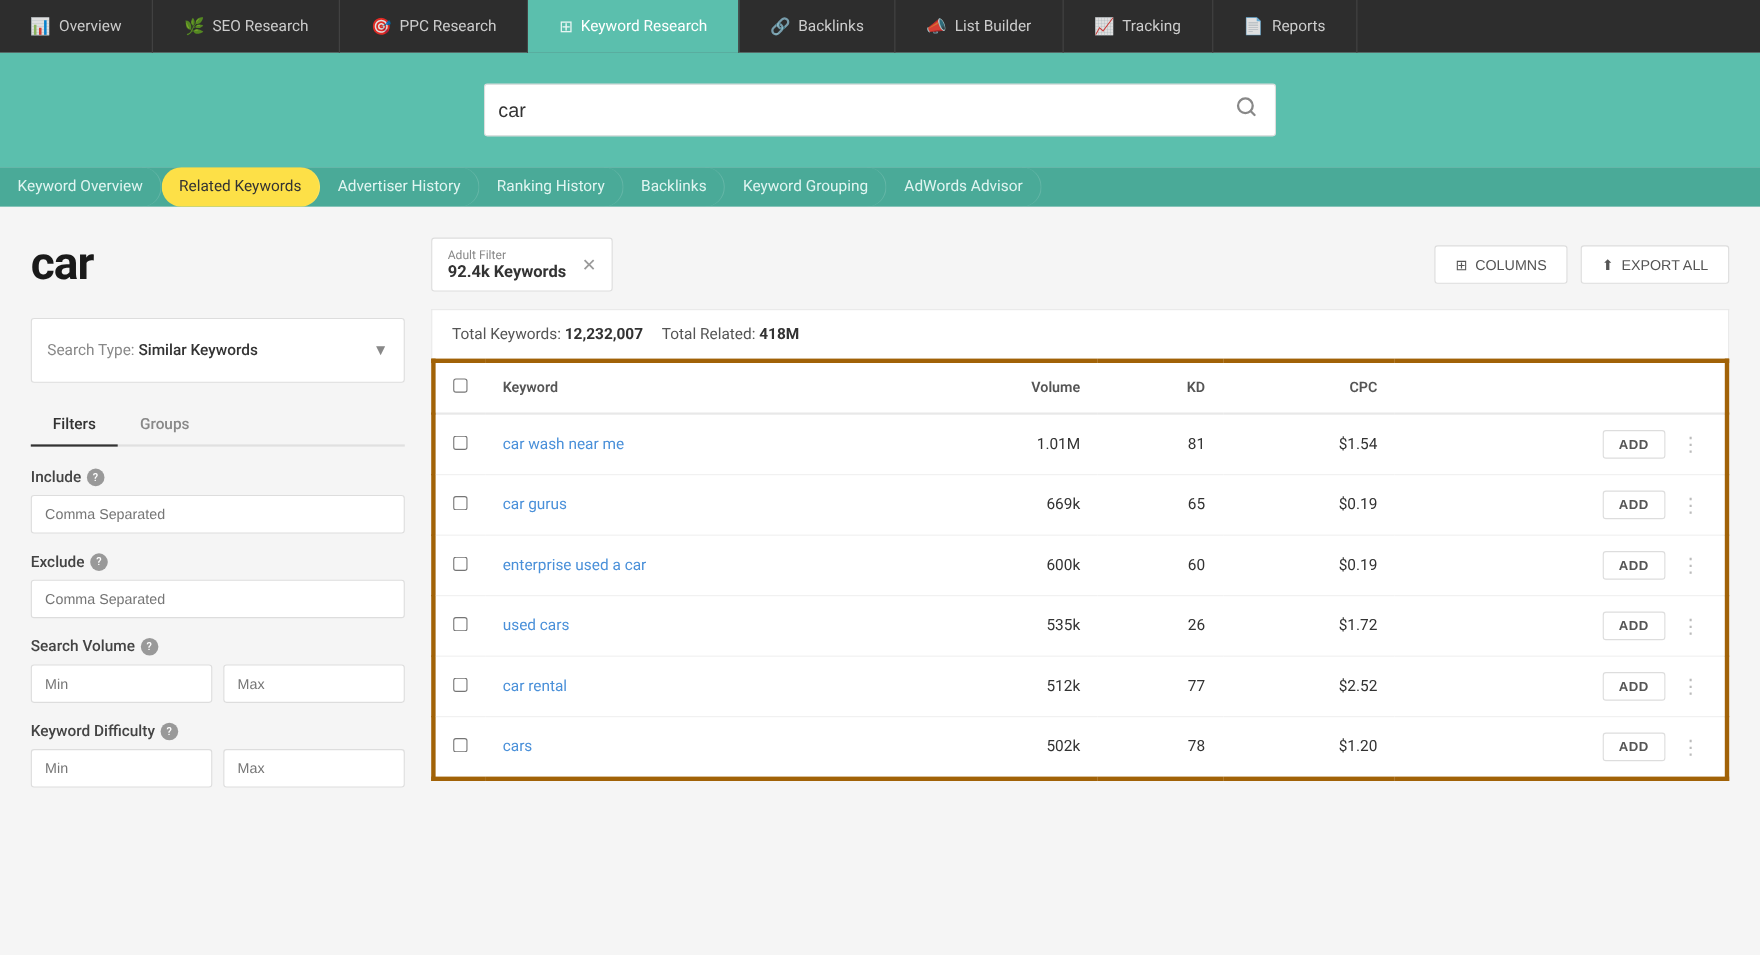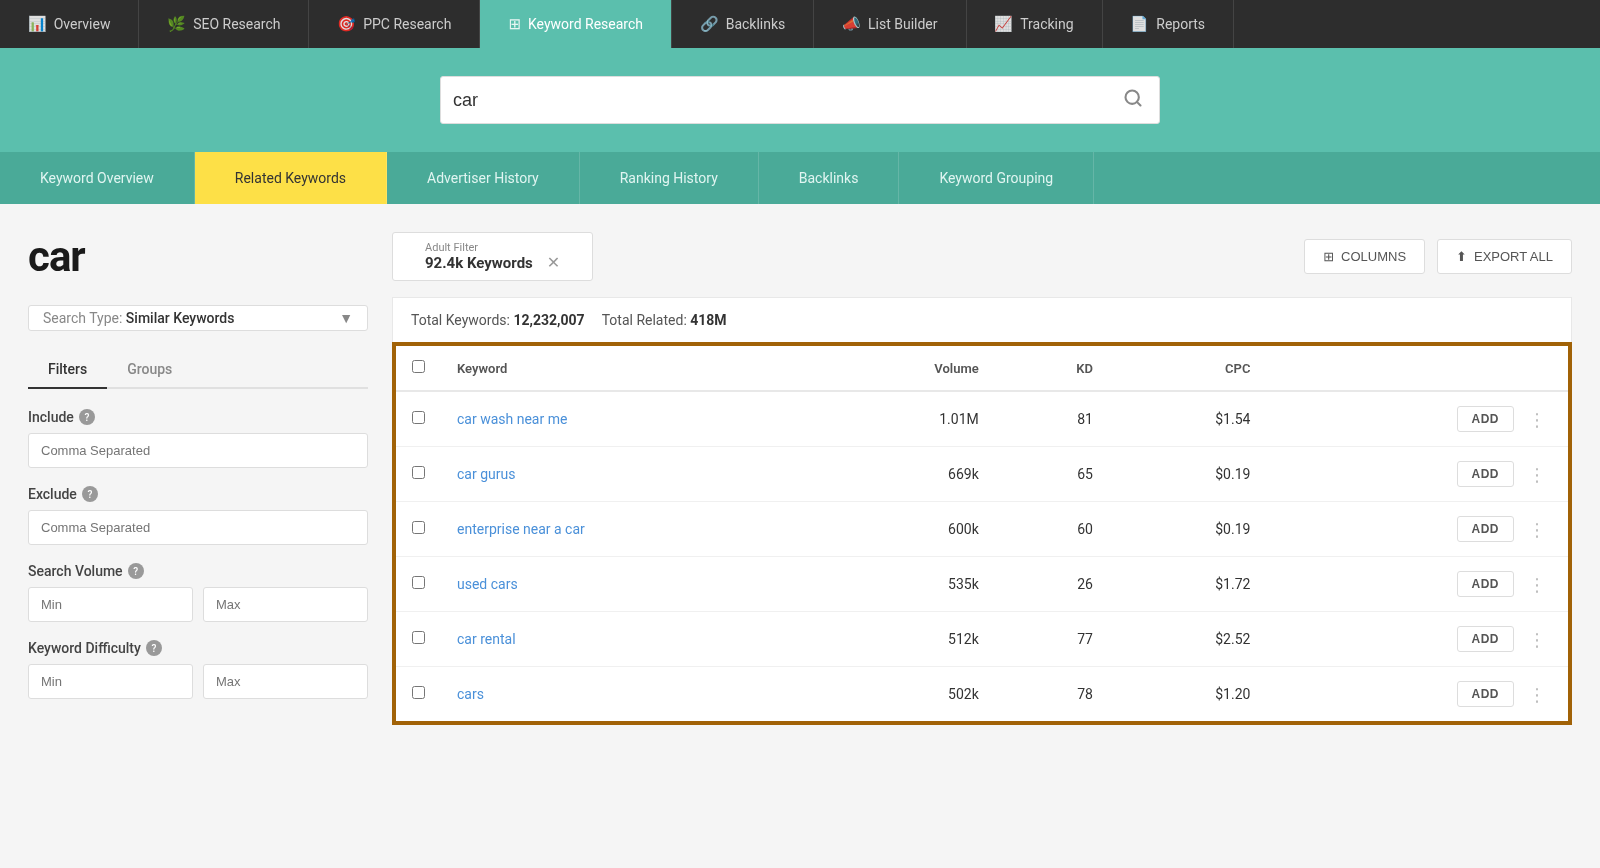--- a/index.html
+++ b/index.html
@@ -59,29 +59,30 @@
       padding: 0 4px;
     }
 
     
     .sub-tabs {
       display: flex;
       background: #4aaa98;
       border-bottom: none;
     }
     .sub-tab {
-      padding: 0 40px;
-      height: 52px;
+      padding: 0 16px;
+      height: 36px;
       display: flex;
       align-items: center;
       color: #e0f5f1;
       font-size: 14px;
       cursor: pointer;
       border-right: 1px solid rgba(255,255,255,0.15);
       white-space: nowrap;
+      border-radius: 19px;
     }
     .sub-tab.active { background: #fde047; color: #333; font-weight: 400; }
 
     
     .main-content {
       display: flex;
       padding: 28px 28px 0 28px;
       gap: 24px;
       background: #f5f5f5;
       min-height: calc(100vh - 148px);
@@ -98,21 +99,21 @@
       color: #1a1a1a;
       margin-bottom: 24px;
       letter-spacing: -1px;
     }
     .search-type-select {
       display: flex;
       align-items: center;
       background: #fff;
       border: 1px solid #ddd;
       border-radius: 3px;
-      padding: 4px 14px;
+      padding: 20px 14px;
       cursor: pointer;
       margin-bottom: 20px;
       justify-content: space-between;
     }
     .search-type-label { color: #888; }
     .search-type-value { color: #333; font-weight: 500; }
     .search-type-arrow { color: #888; }
 
     .filter-tabs {
       display: flex;
@@ -172,25 +173,25 @@
 
     
     .filter-bar {
       display: flex;
       align-items: center;
       margin-bottom: 16px;
       gap: 12px;
     }
     .active-filter {
       display: flex;
-      align-items: flex-end;
+      align-items: center;
       background: #fff;
       border: 1px solid #ddd;
       border-radius: 3px;
-      padding: 8px 32px;
+      padding: 8px 14px;
       gap: 10px;
     }
     .active-filter-label { font-size: 11px; color: #888; }
     .active-filter-value { font-size: 15px; font-weight: 700; color: #333; }
     .active-filter-close { color: #999; cursor: pointer; font-size: 16px; margin-left: 4px; }
 
     .spacer { flex: 1; }
     .btn-outline {
       display: flex;
       align-items: center;
@@ -336,20 +337,23 @@
     <span>Advertiser History</span>
   </div>
   <div class="sub-tab">
     <span>Ranking History</span>
   </div>
   <div class="sub-tab">
     <span>Backlinks</span>
   </div>
   <div class="sub-tab">
     <span>Keyword Grouping</span>
+  </div>
+  <div class="sub-tab">
+    <span>AdWords Advisor</span>
   </div>
 </div>
 
 <div class="main-content">
 
   <div class="left-panel">
     <div class="keyword-title">car</div>
 
     <div class="search-type-select">
       <span>
@@ -478,21 +482,21 @@
           <button class="add-btn">ADD</button>
           <span class="more-btn">⋮</span>
         </div>
       </td>
     </tr>
           <tr>
       <td class="td-center checkbox-col">
         <input type="checkbox" style="">
       </td>
       <td>
-        <a class="keyword-link">enterprise near a car</a>
+        <a class="keyword-link">enterprise used a car</a>
       </td>
       <td class="td-right">600k</td>
       <td class="td-right">60</td>
       <td class="td-right">$0.19</td>
       <td>
         <div class="col-actions">
           <button class="add-btn">ADD</button>
           <span class="more-btn">⋮</span>
         </div>
       </td>

